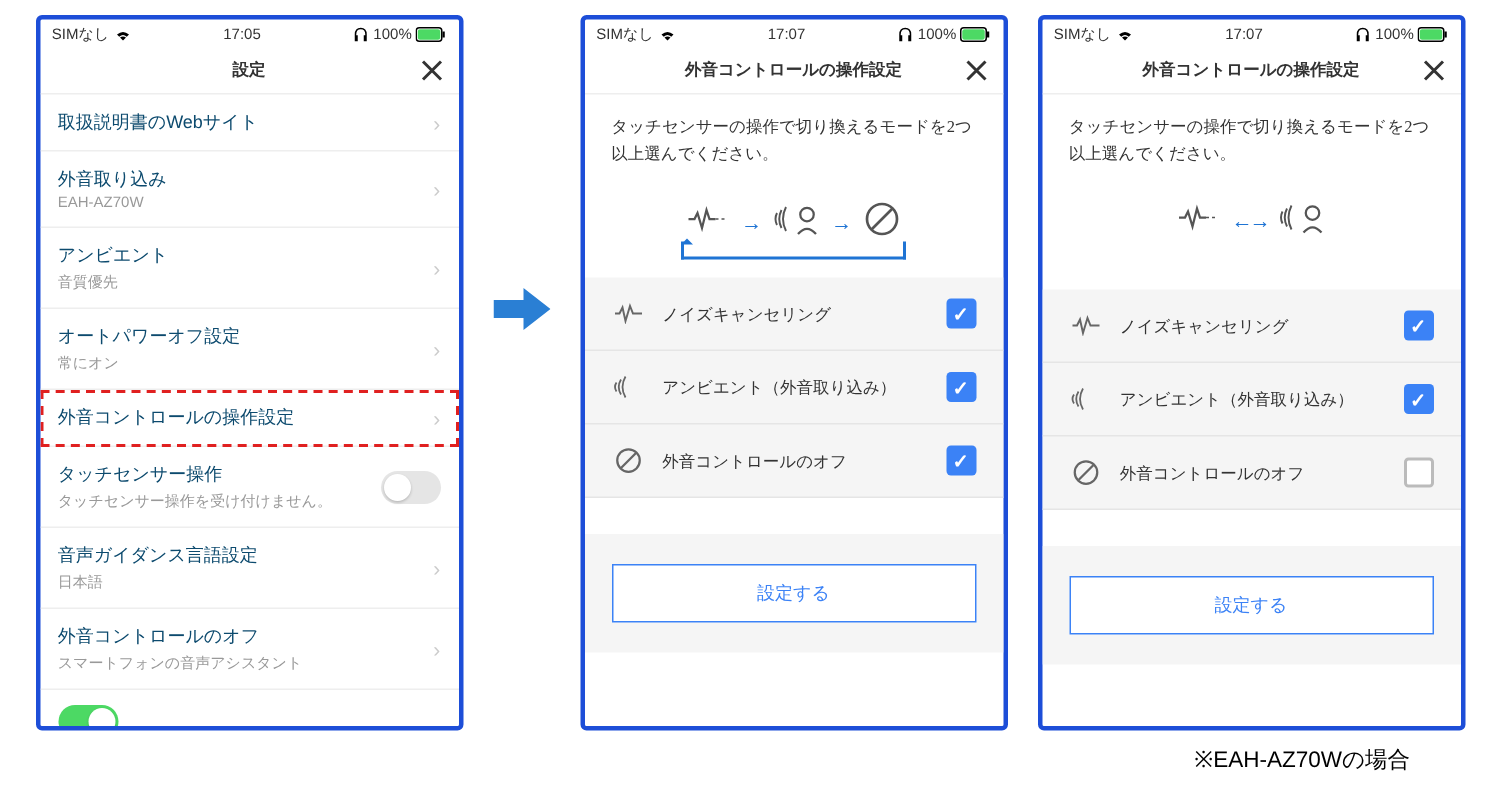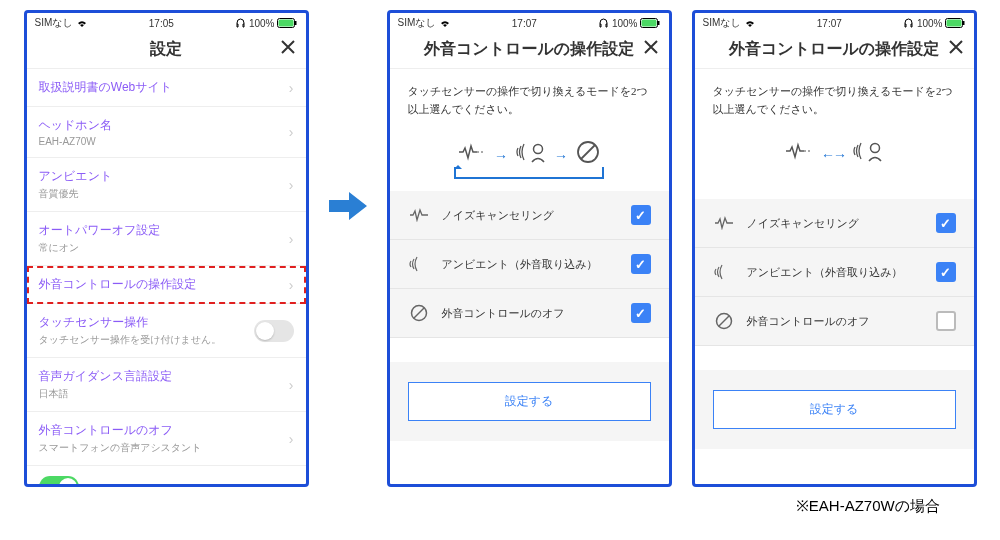--- a/index.html
+++ b/index.html
@@ -3,26 +3,26 @@
 <meta charset="utf-8">
 <style>
   * { box-sizing: border-box; margin: 0; padding: 0; }
   body { background: #fff; font-family: -apple-system, "Hiragino Sans", sans-serif; padding: 10px 20px; }
   .wrap { display: flex; gap: 20px; align-items: flex-start; justify-content: center; }
   .phone { width: 285px; border: 3px solid #1d4ed8; border-radius: 4px; background: #fff; font-size: 12px; color: #333; height: 477px; overflow: hidden; }
   .statusbar { display: flex; align-items: center; justify-content: space-between; padding: 4px 8px 2px; font-size: 10px; font-weight: 500; height: 18px; }
   .sb-left, .sb-right { display: flex; align-items: center; gap: 3px; }
   .wifi-icon svg, .batt-icon svg, .head-icon svg { display: block; }
   .header { display: flex; align-items: center; justify-content: center; position: relative; padding: 8px 0; border-bottom: 1px solid #eee; }
-  .header-title { font-weight: 600; font-size: 16px; text-align: center; }
+  .header-title { font-weight: 600; font-size: 11px; text-align: center; }
   .close-btn { position: absolute; right: 10px; top: 8px; width: 16px; height: 16px; }
   .list { display: flex; flex-direction: column; }
   .row { padding: 10px 12px; border-bottom: 1px solid #eee; display: flex; align-items: center; justify-content: space-between; position: relative; }
   .row .txt { display: flex; flex-direction: column; gap: 2px; }
-  .row .label { font-size: 12px; color: #8b5cf6; }
+  .row .label { font-size: 12px; color: #0c4a6e; }
   .row .sub { font-size: 10px; color: #999; }
   .chevron { color: #ccc; font-size: 14px; }
   .row.highlight { outline: 2px dashed #e02020; outline-offset: -2px; }
   .toggle { width: 40px; height: 22px; background: #e5e5e5; border-radius: 11px; position: relative; }
   .toggle.on { background: #4cd964; }
   .toggle .knob { position: absolute; width: 18px; height: 18px; background: #fff; border-radius: 50%; top: 2px; left: 2px; box-shadow: 0 1px 2px rgba(0,0,0,0.2); }
   .toggle.on .knob { left: 20px; }
   .arrow-between { width: 38px; display: flex; align-items: center; justify-content: center; margin-top: 180px; color: #1f74d4; }
   .instruction { padding: 14px 18px 8px; font-size: 11px; line-height: 1.6; color: #333; font-family: Liberation Serif, serif; }
   .diagram { display: flex; align-items: center; justify-content: center; gap: 8px; padding: 14px 0 24px; position: relative; }
@@ -82,21 +82,21 @@
   </div>
   <div class="list">
     <div class="row">
           <div class="txt">
             <span class="label">取扱説明書のWebサイト</span>
           </div>
           <span class="chevron">›</span>
         </div>
     <div class="row">
           <div class="txt">
-            <span class="label">ヘッドホン名</span>
+            <span class="label">外音取り込み</span>
             <span class="sub">EAH-AZ70W</span>
           </div>
           <span class="chevron">›</span>
         </div>
     <div class="row">
           <div class="txt">
             <span class="label">アンビエント</span>
             <span class="sub">音質優先</span>
           </div>
           <span class="chevron">›</span>

